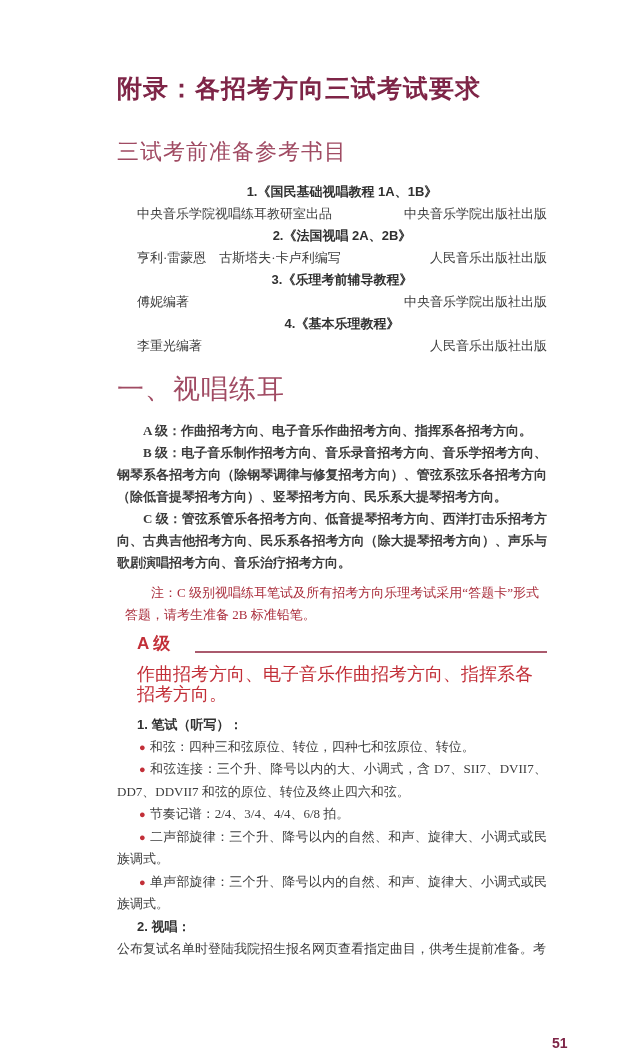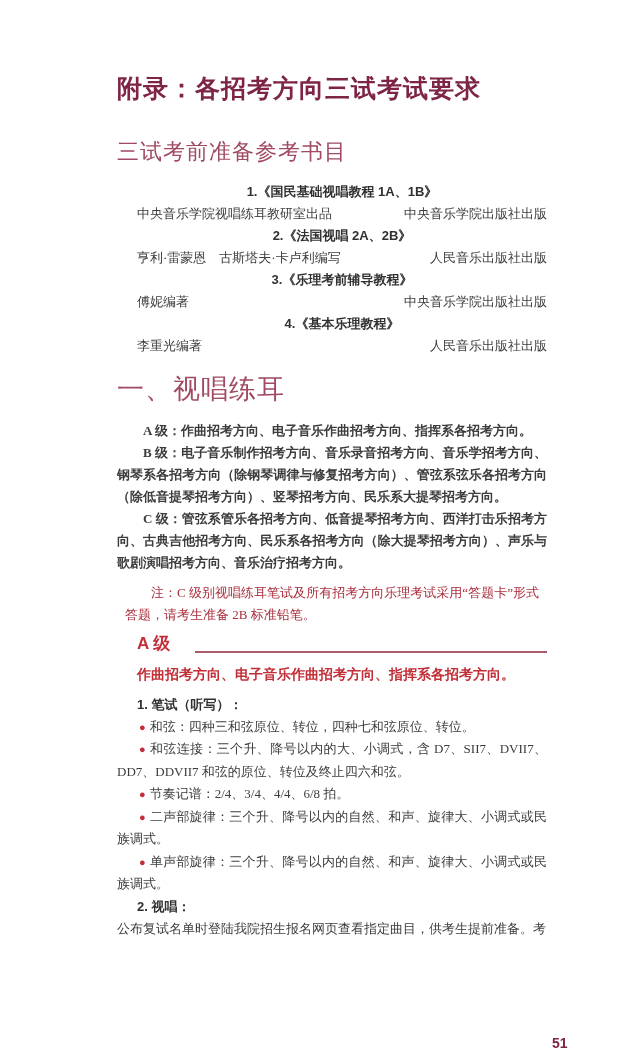--- a/index.html
+++ b/index.html
@@ -63,21 +63,21 @@
     font-family:"Liberation Sans","DejaVu Sans",sans-serif;
     font-weight:700;font-size:17px;line-height:20px;color:#c22f38;
     white-space:nowrap;
   }
   .level-rule{
     flex:1;border-bottom:2px solid #aa5a6d;margin-left:10px;margin-bottom:3px;
   }
   .level-subtitle{
     margin:8px 0 0 20px;
     font-family:"Liberation Sans","DejaVu Sans",sans-serif;
-    font-weight:700;font-size:14px;line-height:20px;color:#c22f38;
+    font-weight:400;font-size:18px;line-height:20px;color:#c22f38;
   }
   .item-head{
     margin:10px 0 0 0;
     font-family:"Liberation Sans","DejaVu Sans",sans-serif;
     font-weight:700;font-size:13px;line-height:22px;color:#303030;
     text-indent:20px;
   }
   .item-head.tight{margin-top:0;}
   .bullet-list{margin:0;padding:0;list-style:none;}
   .bullet-item{

